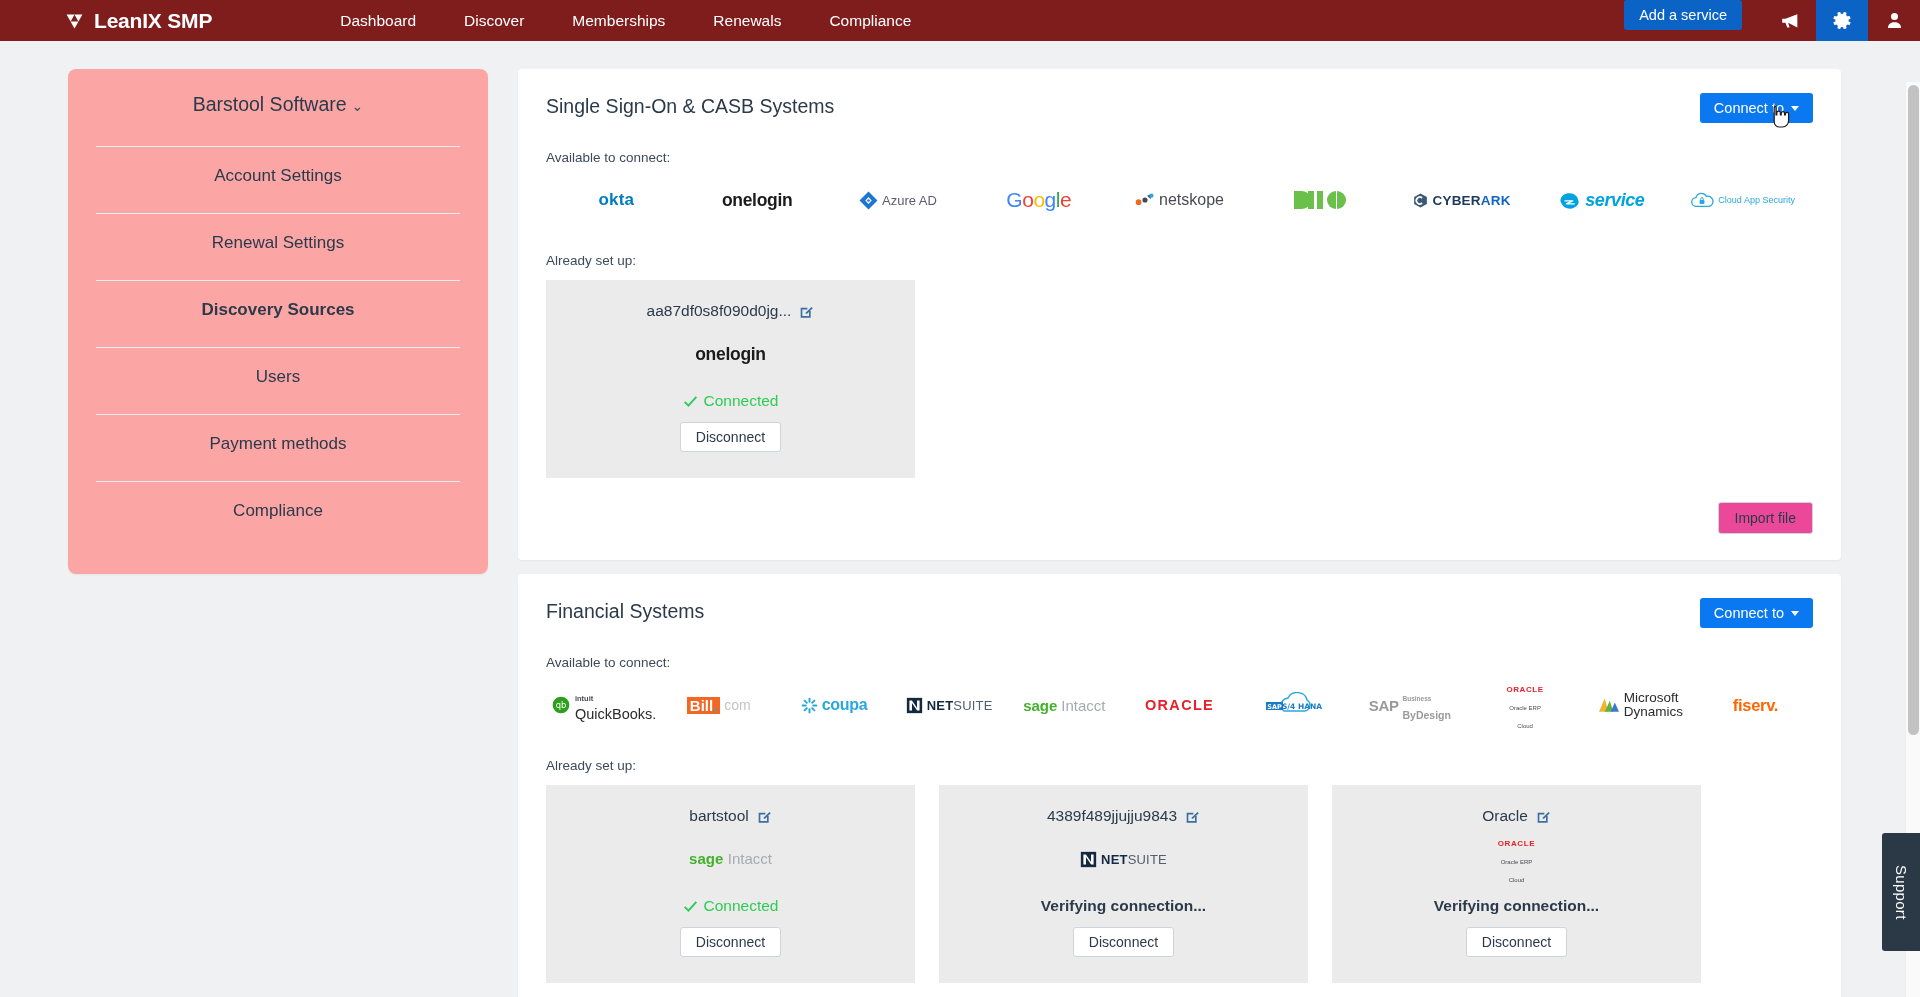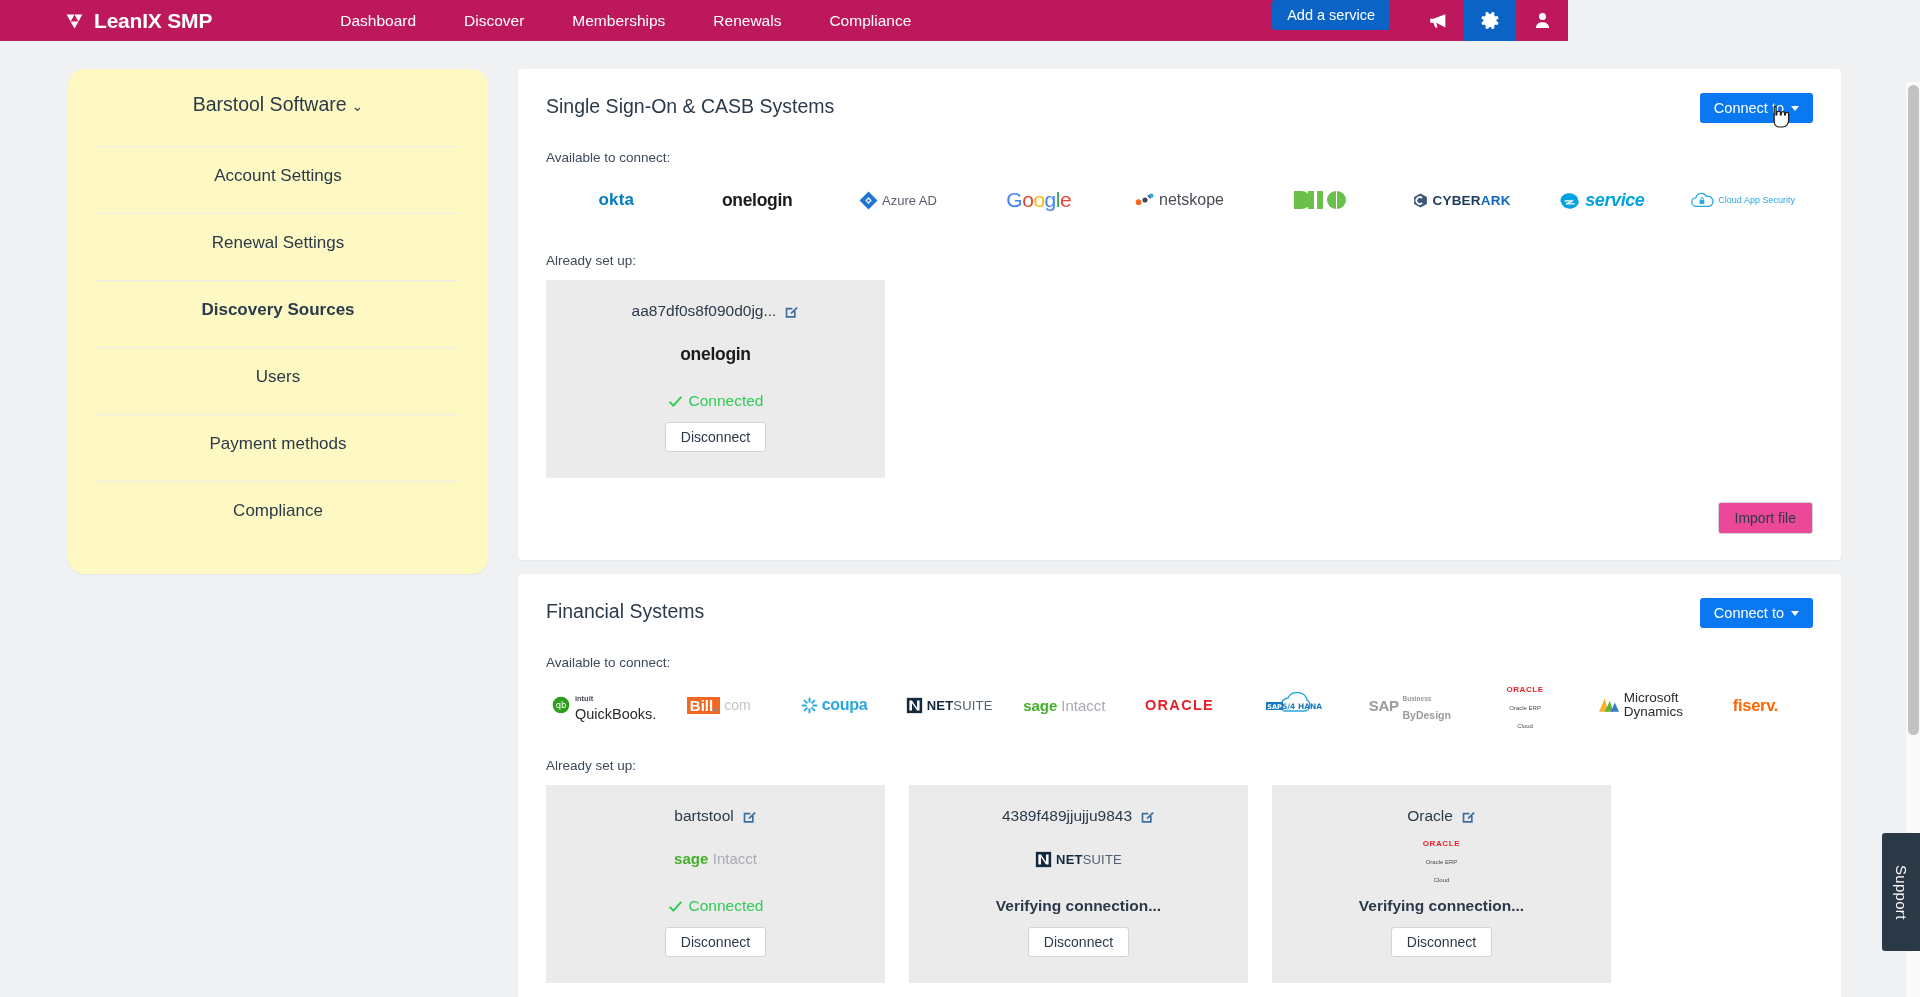--- a/index.html
+++ b/index.html
@@ -5,22 +5,22 @@
   * { box-sizing: border-box; margin: 0; padding: 0; }
   html, body {
     width: 1920px; height: 997px;
     font-family: "Liberation Sans", sans-serif;
     background: #f0f1f3;
     overflow: hidden;
   }
 
   
   .topnav {
-    position: absolute; top: 0; left: 0; width: 1568px; height: 41px;
-    background: #be185d; display: flex; align-items: center;
+    position: absolute; top: 0; left: 0; width: 1920px; height: 41px;
+    background: #7f1d1d; display: flex; align-items: center;
   }
   .brand {
     display: flex; align-items: center; gap: 9px;
     margin-left: 64px; color: #fff; font-size: 21px; font-weight: bold;
     letter-spacing: -0.2px;
   }
   .brand-mark { width: 21px; height: 21px; display:block; }
   .nav-links { display: flex; align-items: center; gap: 0; margin-left: 104px; }
   .nav-link {
     color: #fff; font-size: 15.5px; padding: 0 24px; cursor: pointer;
@@ -40,21 +40,21 @@
     justify-content: center; cursor: pointer;
   }
   .nav-icon-btn.active { background: #0b63c5; }
   .nav-icon-btn svg { display: block; }
 
   
   .page { position: absolute; top: 41px; left: 0; width: 1920px; height: 956px; background:#f0f1f3; }
 
   .sidebar {
     position: absolute; top: 28px; left: 68px; width: 420px;
-    background: #fef9c3; border-radius: 16px; padding: 0 0 26px 0;
+    background: #fca5a5; border-radius: 8px; padding: 0 0 26px 0;
     box-shadow: 0 1px 2px rgba(0,0,0,0.06);
   }
   .sb-header {
     text-align: center; font-size: 19.5px; color: #2b3a4a;
     padding: 24px 0 22px 0; cursor: pointer;
   }
   .sb-header .caret { font-size: 14px; margin-left: 5px; color:#3c4a5a; }
   .sb-item {
     text-align: center; font-size: 17px; color: #2b3a4a;
     padding: 19px 0; border-top: 1px solid #eceef0;
@@ -86,21 +86,21 @@
   .logo-row {
     display: flex; align-items: center; margin-top: 14px; height: 42px;
   }
   .logo-cell {
     flex: 1 1 0; display: flex; align-items: center; justify-content: center;
     cursor: pointer; height: 42px;
   }
 
   .cards-row { display: flex; gap: 24px; margin-top: 12px; }
   .setup-card {
-    background: #ebebeb; width: 339px; padding: 22px 10px 26px 10px;
+    background: #ebebeb; width: 369px; padding: 22px 10px 26px 10px;
     text-align: center;
   }
   .card-name {
     font-size: 15.5px; color: #2b3a4a;
     display: flex; align-items: center; justify-content: center; gap: 8px;
   }
   .edit-icon { cursor: pointer; display: inline-flex; }
   .card-logo { margin-top: 20px; height: 28px; display: flex; align-items: center; justify-content: center; }
   .card-status {
     margin-top: 24px; font-size: 15.5px;

